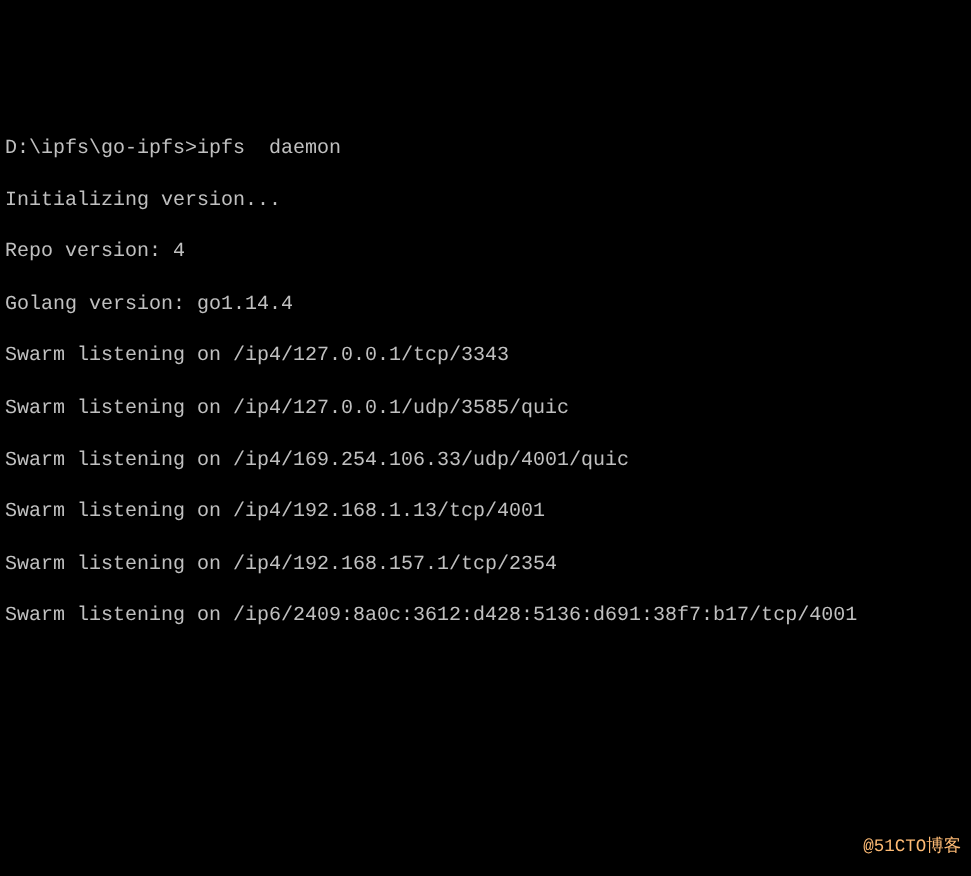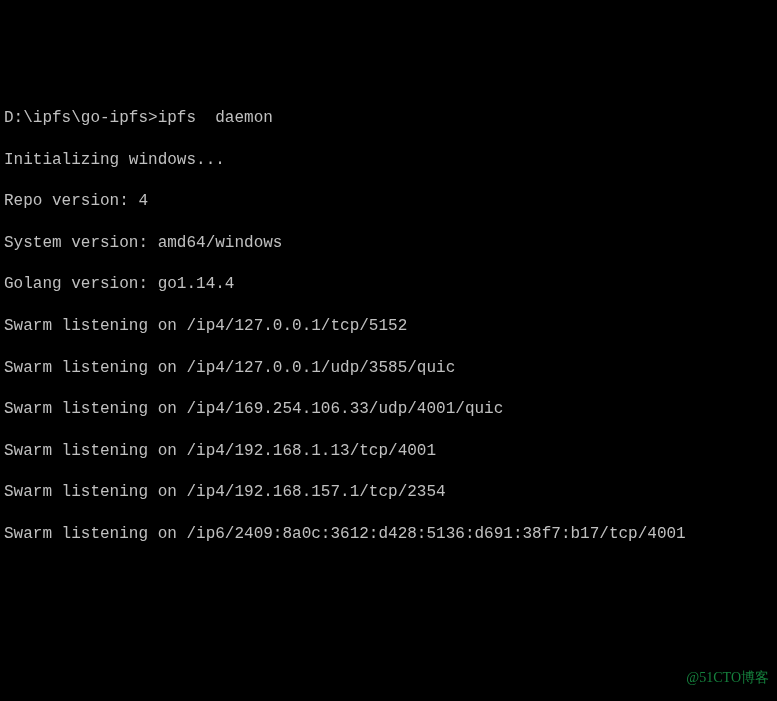--- a/index.html
+++ b/index.html
@@ -23,38 +23,37 @@
     .terminal {
       white-space: pre;
     }
     .line {
       white-space: pre;
     }
     .watermark {
       position: absolute;
       bottom: 14px;
       right: 8px;
-      color: #15803d;
+      color: #fdba74;
       font-size: 14px;
-      font-family: Liberation Serif, serif;
+      font-family: Liberation Mono, monospace;
       margin-left: 47px;
     }
   </style>
 </head>
 <body>
 
 
 
 <div class="terminal">
 <div class="line">D:\ipfs\go-ipfs&gt;ipfs  daemon</div>
-<div class="line">Initializing windows...</div>
+<div class="line">Initializing version...</div>
 <div class="line">Repo version: 4</div>
-<div class="line">System version: amd64/windows</div>
 <div class="line">Golang version: go1.14.4</div>
-<div class="line">Swarm listening on /ip4/127.0.0.1/tcp/5152</div>
+<div class="line">Swarm listening on /ip4/127.0.0.1/tcp/3343</div>
 <div class="line">Swarm listening on /ip4/127.0.0.1/udp/3585/quic</div>
 <div class="line">Swarm listening on /ip4/169.254.106.33/udp/4001/quic</div>
 <div class="line">Swarm listening on /ip4/192.168.1.13/tcp/4001</div>
 <div class="line">Swarm listening on /ip4/192.168.157.1/tcp/2354</div>
 <div class="line">Swarm listening on /ip6/2409:8a0c:3612:d428:5136:d691:38f7:b17/tcp/4001</div>
 
 
 
 
 

